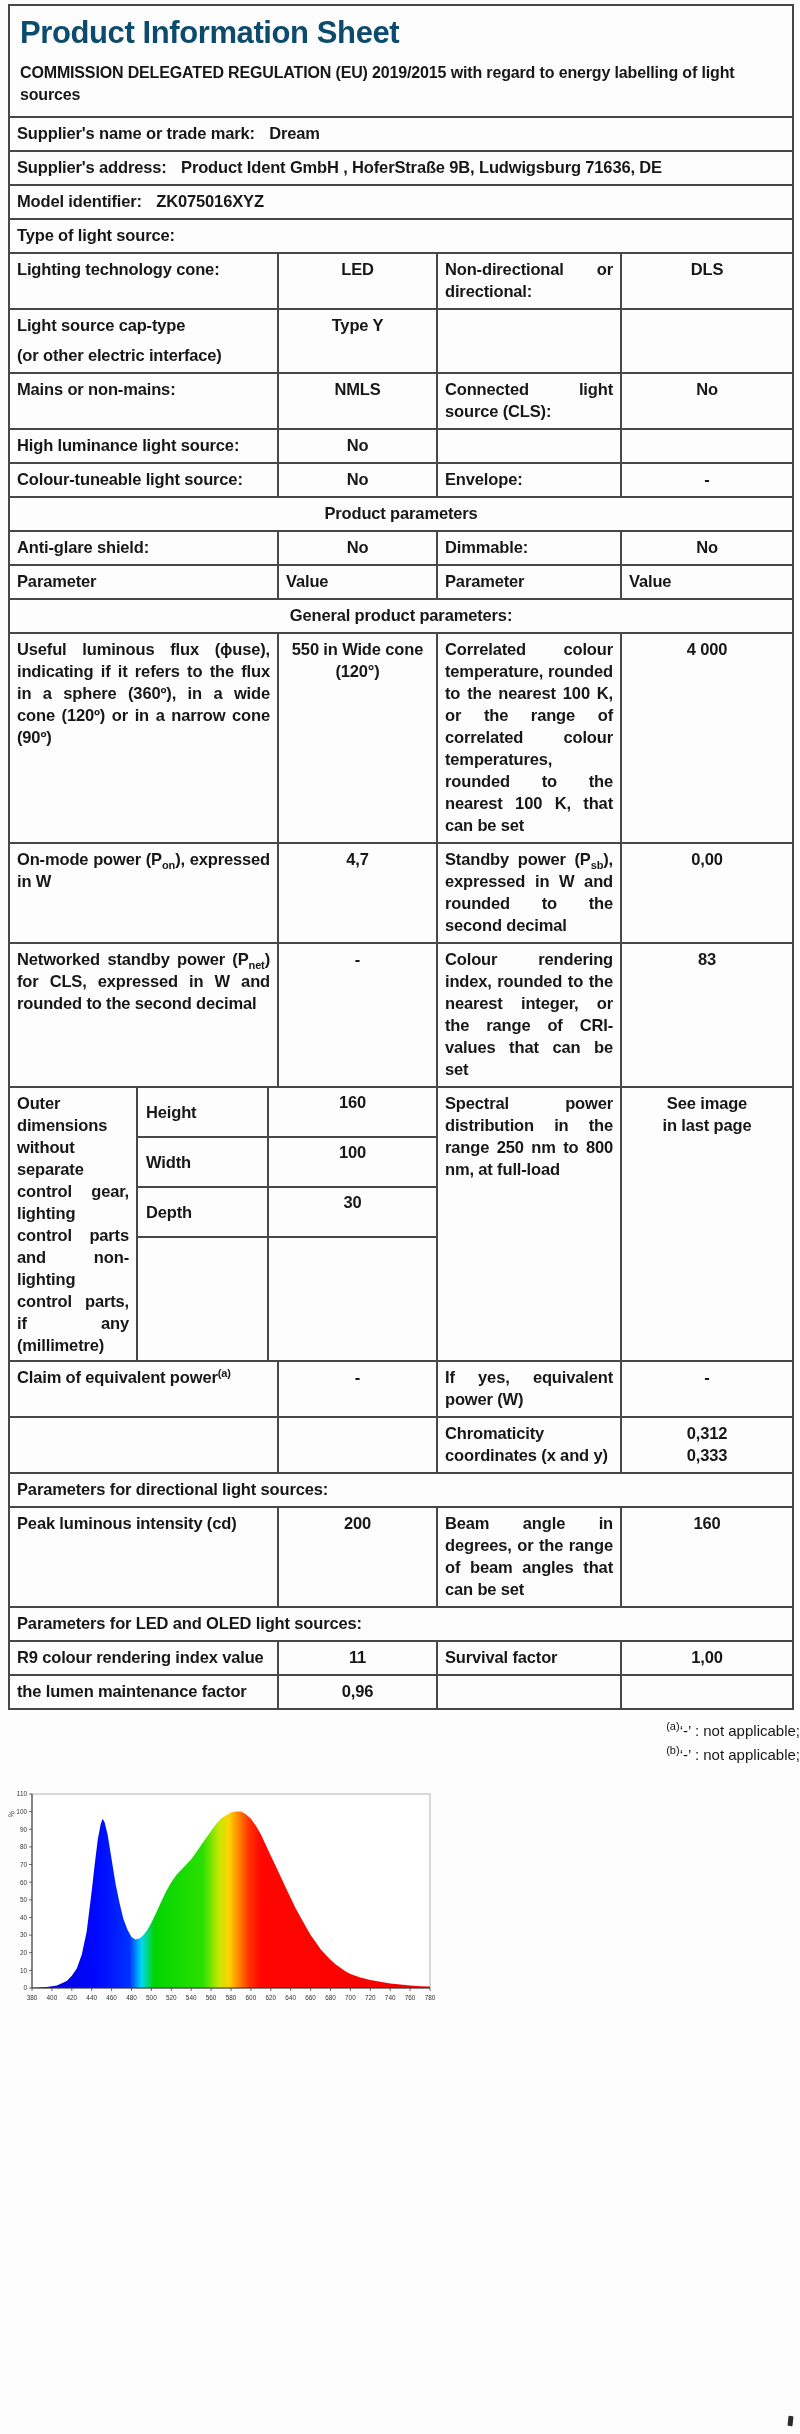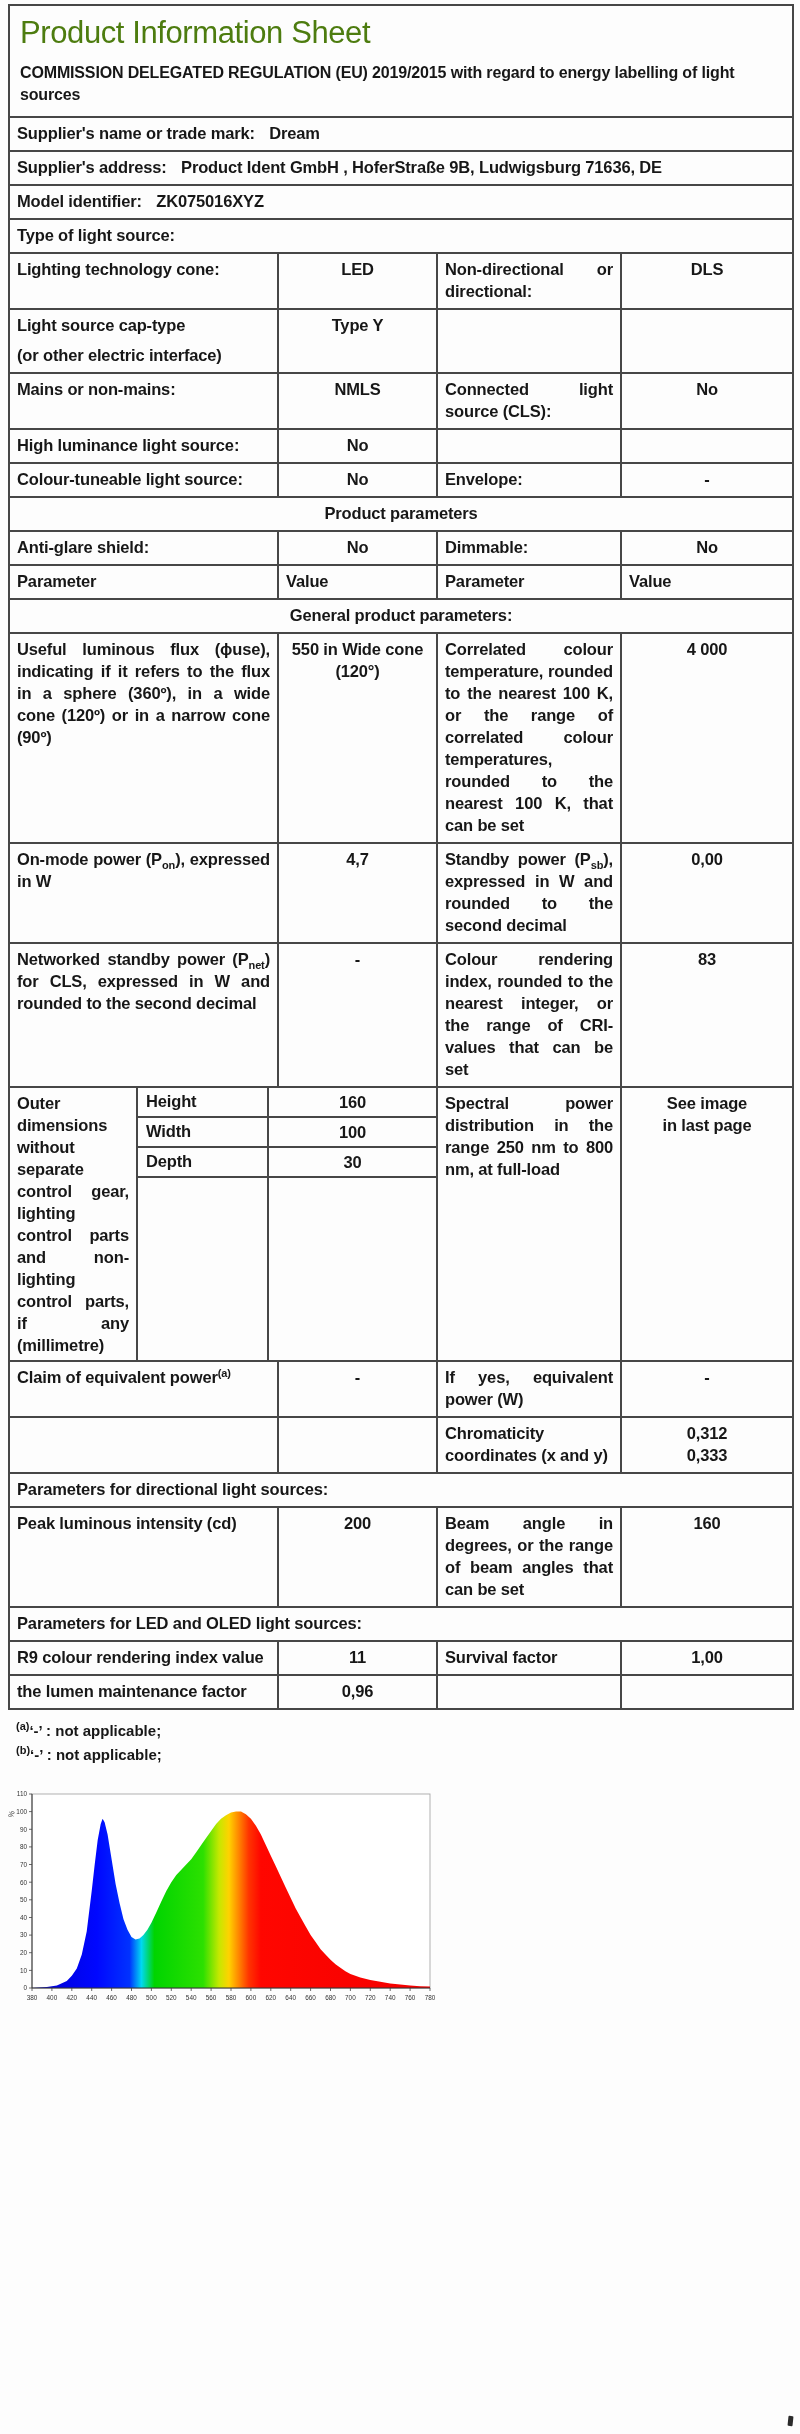--- a/index.html
+++ b/index.html
@@ -29,46 +29,46 @@
   }
   td.lbl{text-align:justify;}
   td.val{text-align:center;padding-left:3px;padding-right:3px;}
   td.sec-center{text-align:center;}
   td.sec-left{text-align:left;}
   .title-cell{padding:8px 12px 10px 10px !important;}
   .title-cell h1{
     margin:2px 0 12px 0;
     font-size:31px;
     line-height:34px;
-    color:#4d7c0f;
+    color:#0c4a6e;
     letter-spacing:-0.4px;
-    font-weight:400;
+    font-weight:700;
   }
   .reg{font-size:16px;line-height:22px;font-weight:700;text-align:left;}
   .kv-label{font-weight:700;}
   .kv-value{margin-left:10px;font-weight:700;}
   sub{font-size:11px;line-height:0;margin-top:20px;}
   sup{font-size:11px;line-height:0;}
   
   td.dims-td{padding:0 !important;}
   .dims-grid{display:flex;min-height:232px;align-items:stretch;}
   .dims-label{
     flex:0 0 128px;box-sizing:border-box;
     border-right:2px solid #474747;
     padding:4px 7px;text-align:justify;
   }
   .dims-sub{flex:1 1 auto;display:flex;flex-direction:column;}
   .dims-row{display:flex;border-bottom:2px solid #474747;}
-  .dims-name{flex:0 0 129px;box-sizing:border-box;padding:2px 8px;}
+  .dims-name{flex:0 0 129px;box-sizing:border-box;padding:13px 8px;}
   .dims-val{flex:1 1 auto;border-left:2px solid #474747;text-align:center;padding:3px 0;}
   .dims-fill{display:flex;flex:1 1 auto;}
   .dims-fill .sp{flex:0 0 129px;}
   .dims-fill .cont{flex:1 1 auto;border-left:2px solid #474747;}
   .two-line div{text-align:center;}
-  .footnotes{margin:12px 0 0 16px;font-size:15px;font-weight:700;}
+  .footnotes{margin:12px 0 0 16px;font-size:15px;font-weight:400;text-align:right;}
   .footnote{margin-bottom:7px;}
   .footnote sup{font-size:11px;}
   .chart-wrap{margin:22px 0 0 4px;width:436px;}
   .corner-mark{
     position:absolute;right:7px;bottom:8px;
     width:5px;height:10px;background:#2b2b2b;
     border-radius:1px;transform:rotate(6deg);
   }
 </style>
 </head>

